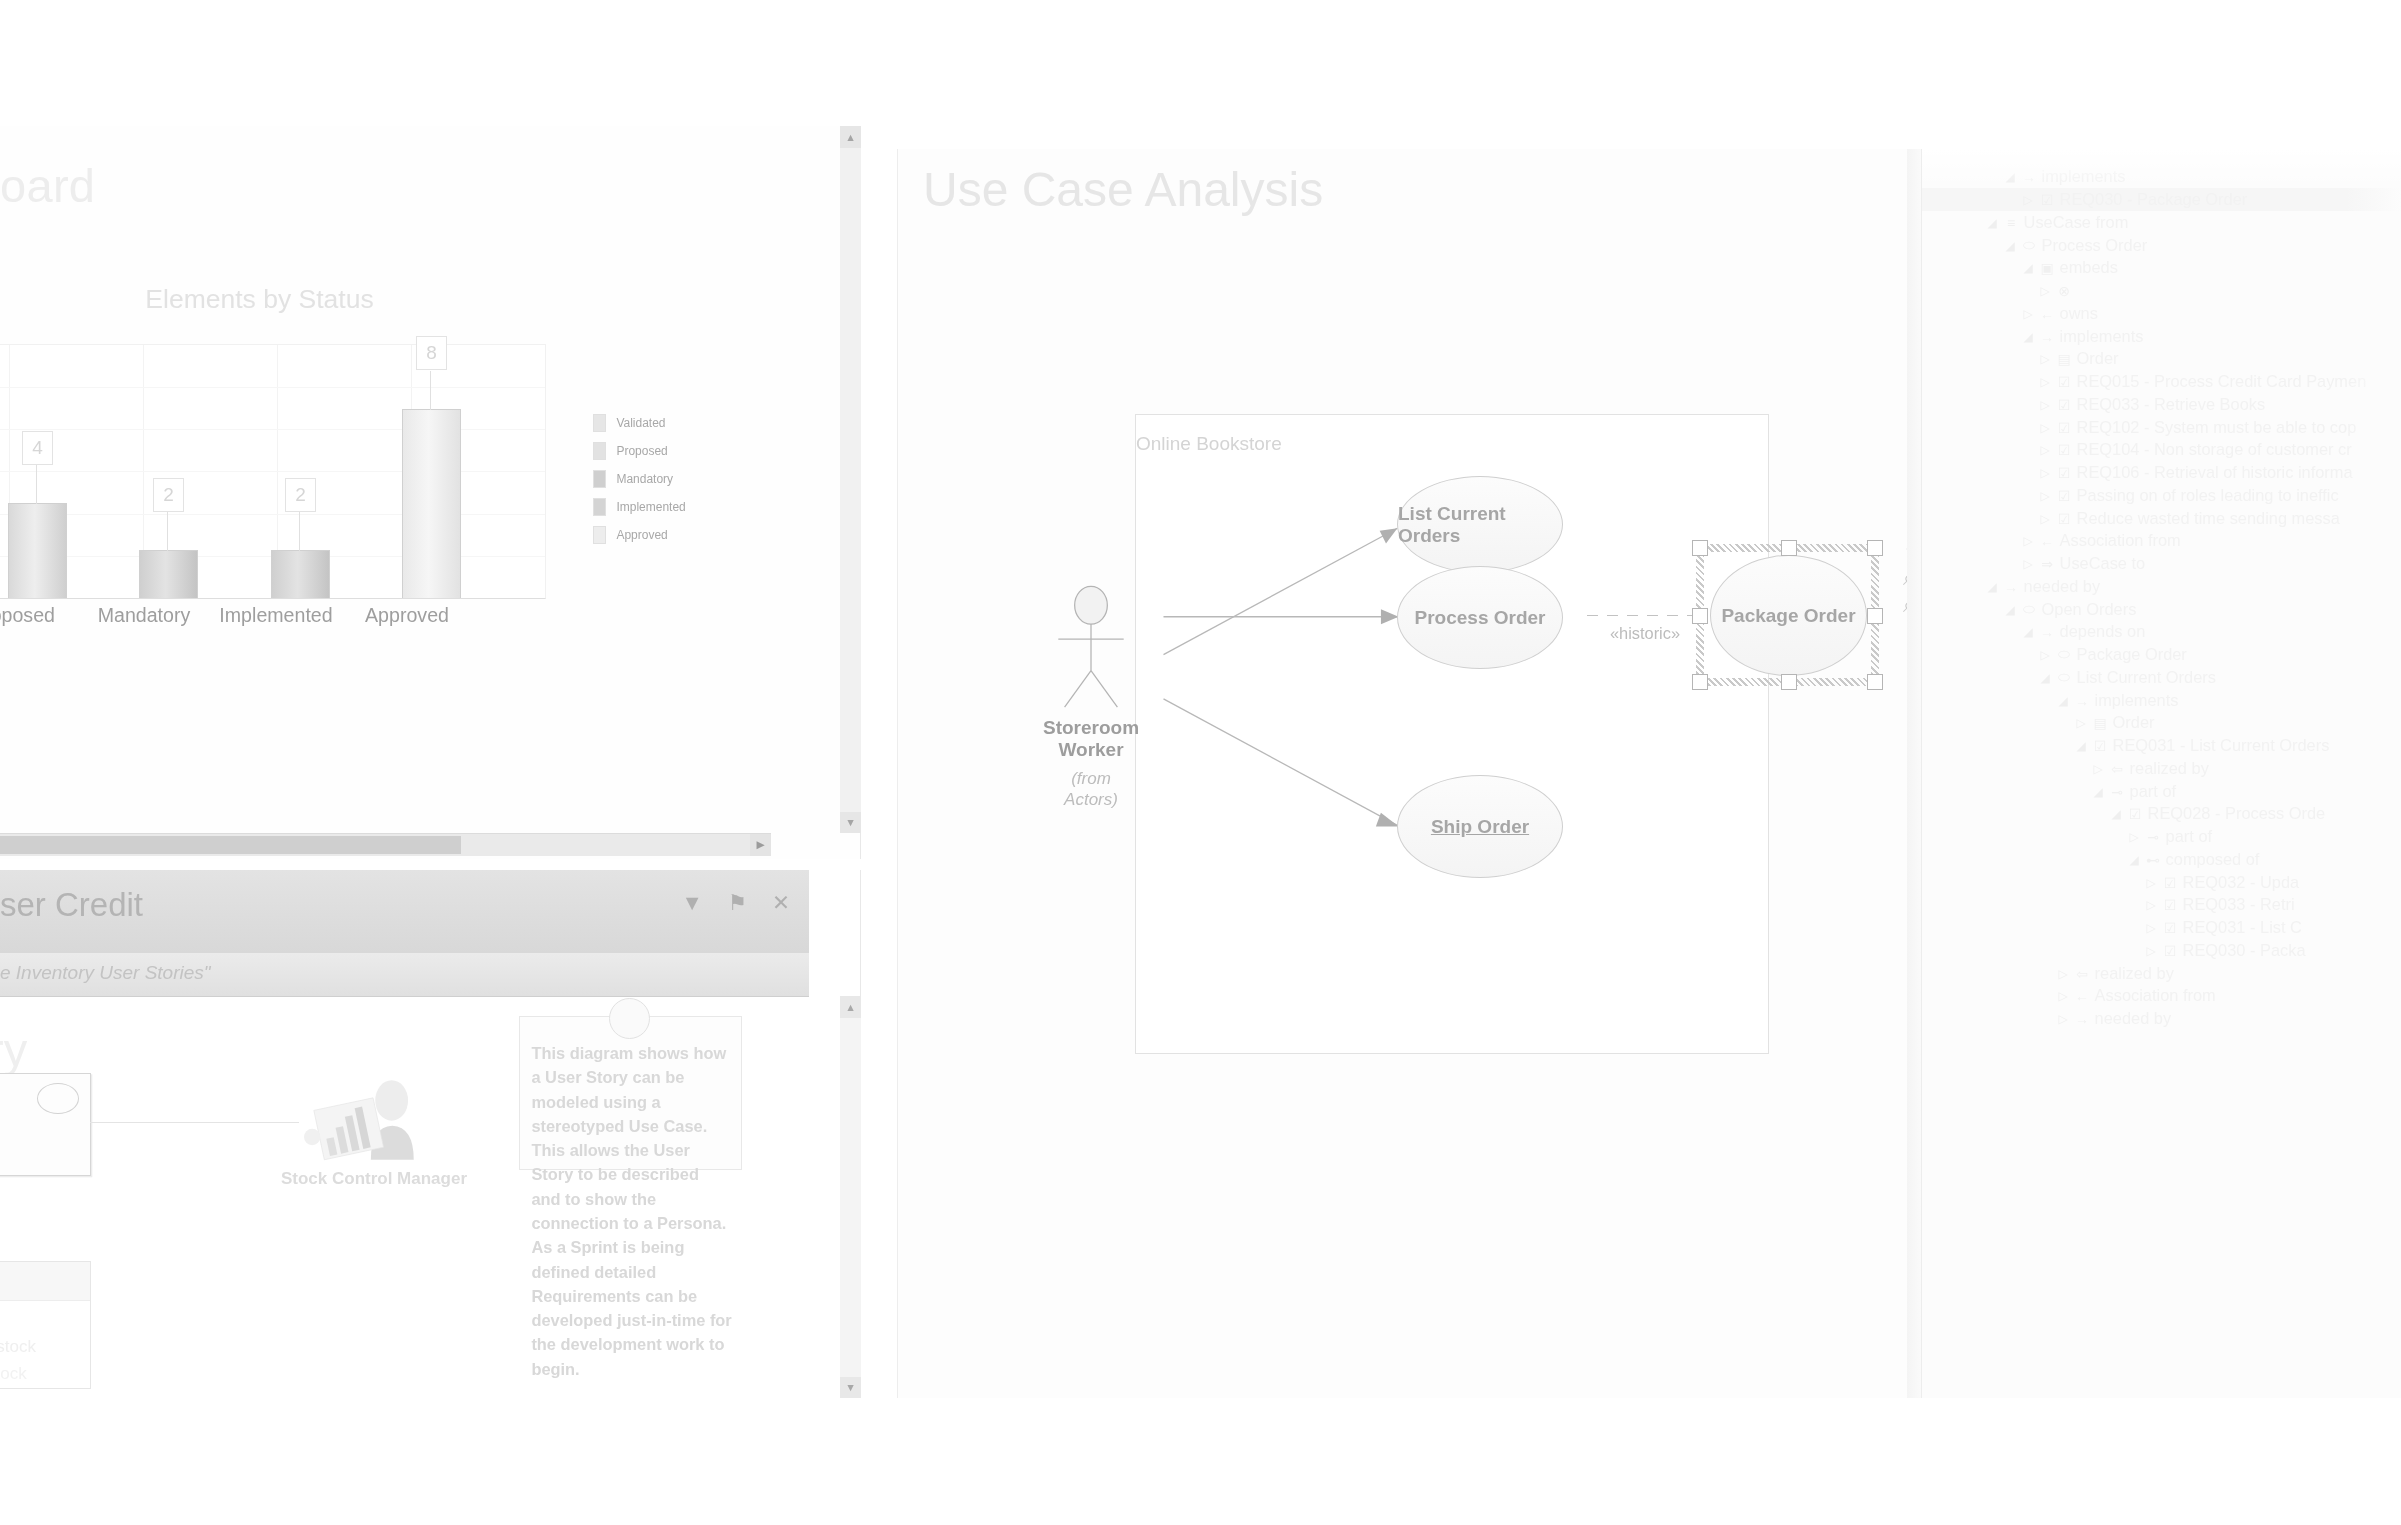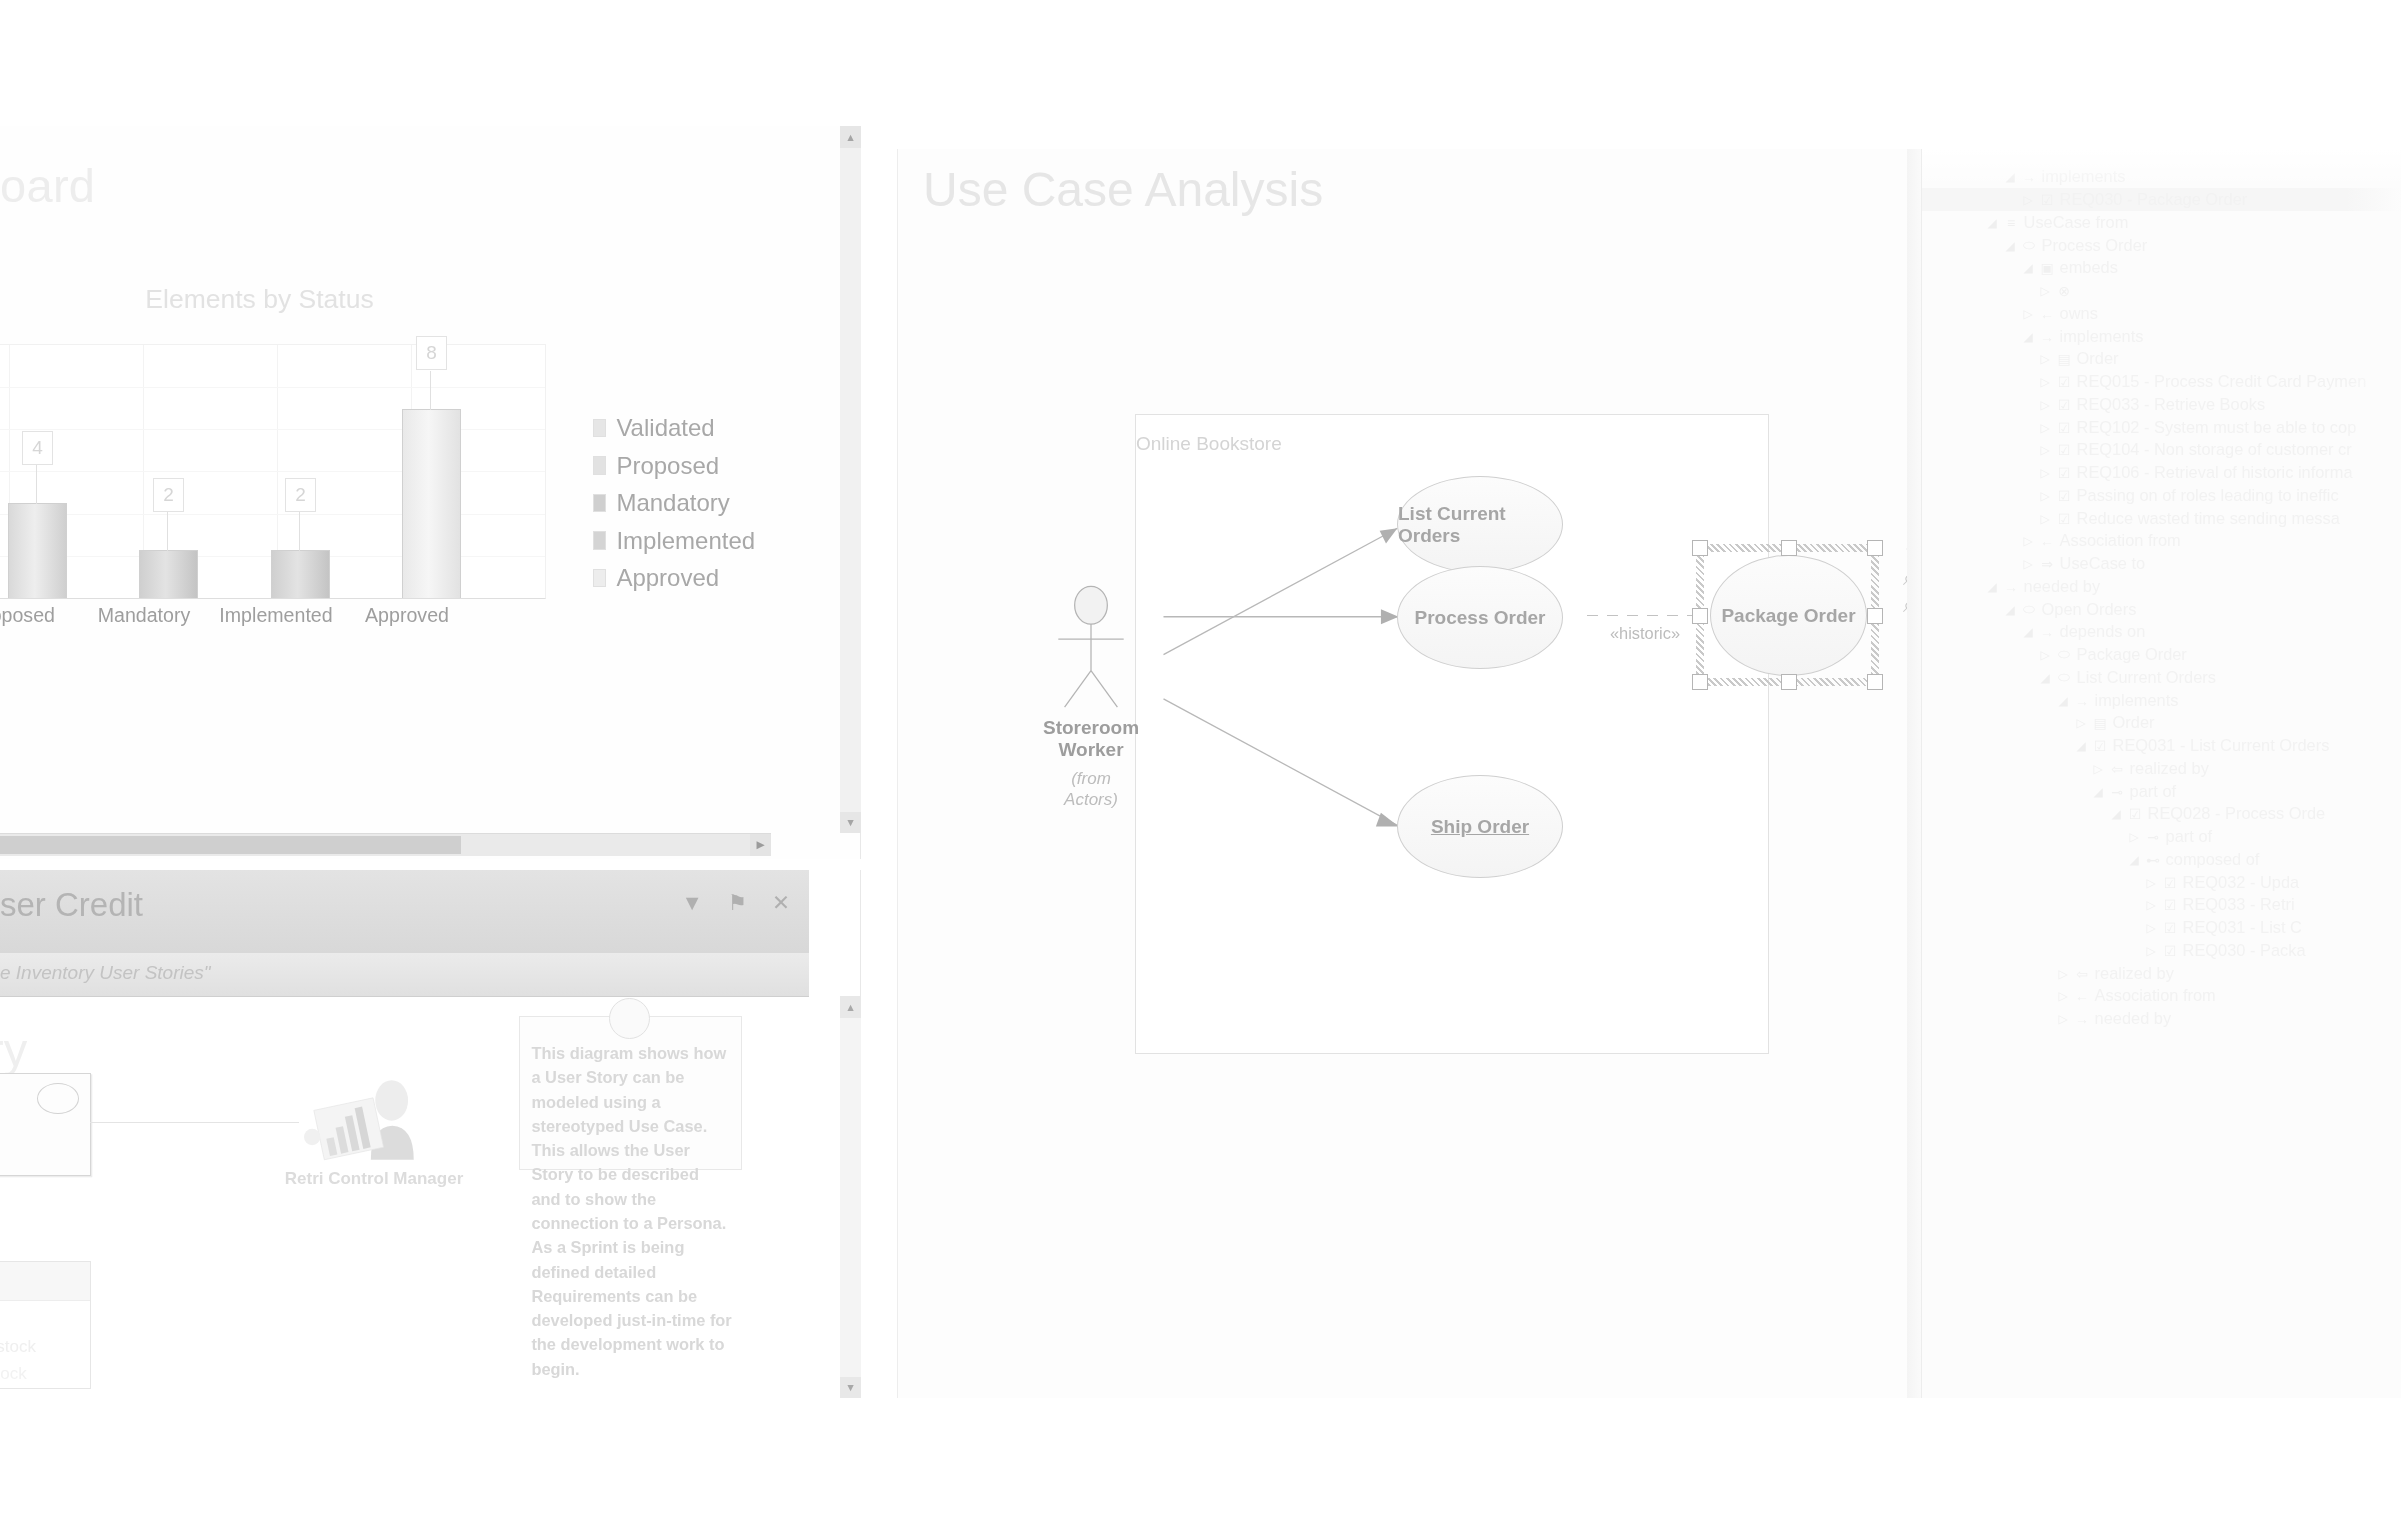--- a/index.html
+++ b/index.html
@@ -26,21 +26,21 @@
        border:0.6px solid #d0d0d0;border-bottom:none;}
   .bar.dark{background:linear-gradient(to right,#cfcfcf,#e3e3e3 45%,#c4c4c4);}
   .bar.light{background:linear-gradient(to right,#e9e9e9,#f6f6f6 45%,#e2e2e2);}
   .blabel{position:absolute;width:29px;height:32px;line-height:32px;text-align:center;
           border:0.6px solid #e3e3e3;background:#fff;font-size:19px;color:#d6d6d6;}
   .bstem{position:absolute;width:0.6px;background:#e0e0e0;}
   .xtick{position:absolute;top:260px;font-size:19.6px;color:#9e9e9e;text-align:center;width:126px;}
   #legend{position:absolute;left:681px;top:288px;}
   .lg-row{display:flex;align-items:center;margin-bottom:9.5px;}
   .lg-sw{width:11.4px;height:16.4px;margin-right:10px;border:0.6px solid #e0e0e0;}
-  .lg-tx{font-size:24px;color:#a8a8a8;text-align:center;}
+  .lg-tx{font-size:12px;color:#a8a8a8;text-align:center;}
   #dash-hsb{position:absolute;left:-12.6px;top:707px;width:872px;height:21.5px;
             background:#eaeaea;border-top:0.6px solid #dcdcdc;}
   #dash-hsb .thumb{position:absolute;left:0;top:1.9px;width:562px;height:17.7px;background:#cfcfcf;}
   #dash-hsb .arr{position:absolute;right:0;top:0;width:21.5px;height:21.5px;background:#e4e4e4;
                  display:flex;align-items:center;justify-content:center;font-size:10.7px;color:#9b9b9b;}
   #dash-vsb{position:absolute;right:-1.3px;top:0;width:21.5px;height:707px;background:#f1f1f1;}
   #dash-vsb .a{position:absolute;left:0;width:21.5px;height:21.5px;background:#e6e6e6;
                display:flex;align-items:center;justify-content:center;font-size:10.7px;color:#a5a5a5;}
 
   
@@ -238,21 +238,21 @@
         <path d="M145 128 q0-52 34-54 q34 2 34 54 z" fill="#dcdcdc"></path>
         <g transform="rotate(-12 105 80)">
           <rect x="62" y="40" width="96" height="80" fill="#f4f4f4" stroke="#e4e4e4"></rect>
           <rect x="72" y="88" width="12" height="28" fill="#dfdfdf"></rect>
           <rect x="90" y="74" width="12" height="42" fill="#dcdcdc"></rect>
           <rect x="108" y="60" width="12" height="56" fill="#d9d9d9"></rect>
           <rect x="126" y="50" width="12" height="66" fill="#d6d6d6"></rect>
         </g>
         <circle cx="52" cy="92" r="13" fill="#f0f0f0"></circle>
       </svg>
-      <div class="nm">Retri Control
+      <div class="nm">Stock Control
 Manager</div>
     </div>
 
     <div id="note">
       <div class="pin"></div>
       <div class="tx">This diagram shows how a User Story can be modeled using a stereotyped Use Case. This allows the User Story to be described and to show the connection to a Persona. As a Sprint is being defined detailed Requirements can be developed just-in-time for the development work to begin.</div>
     </div>
   </div>
 
   <div id="us-vsb">

